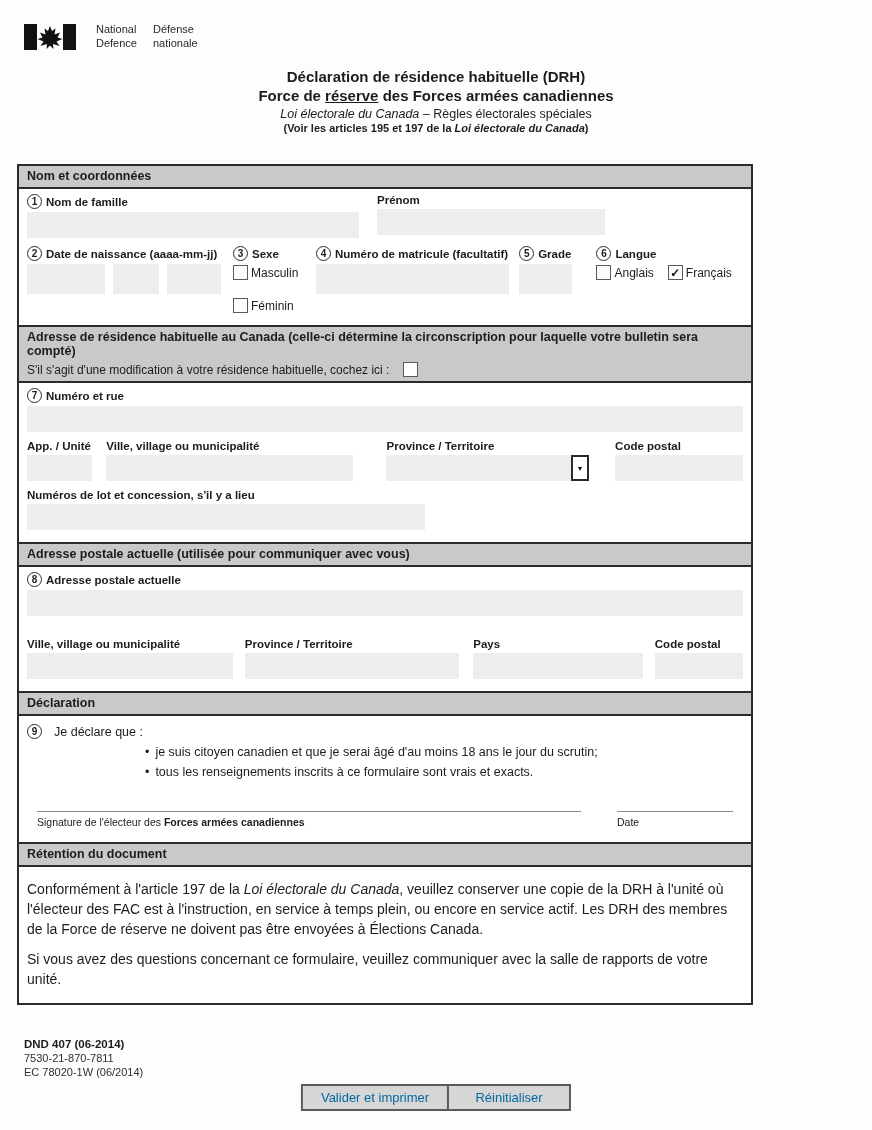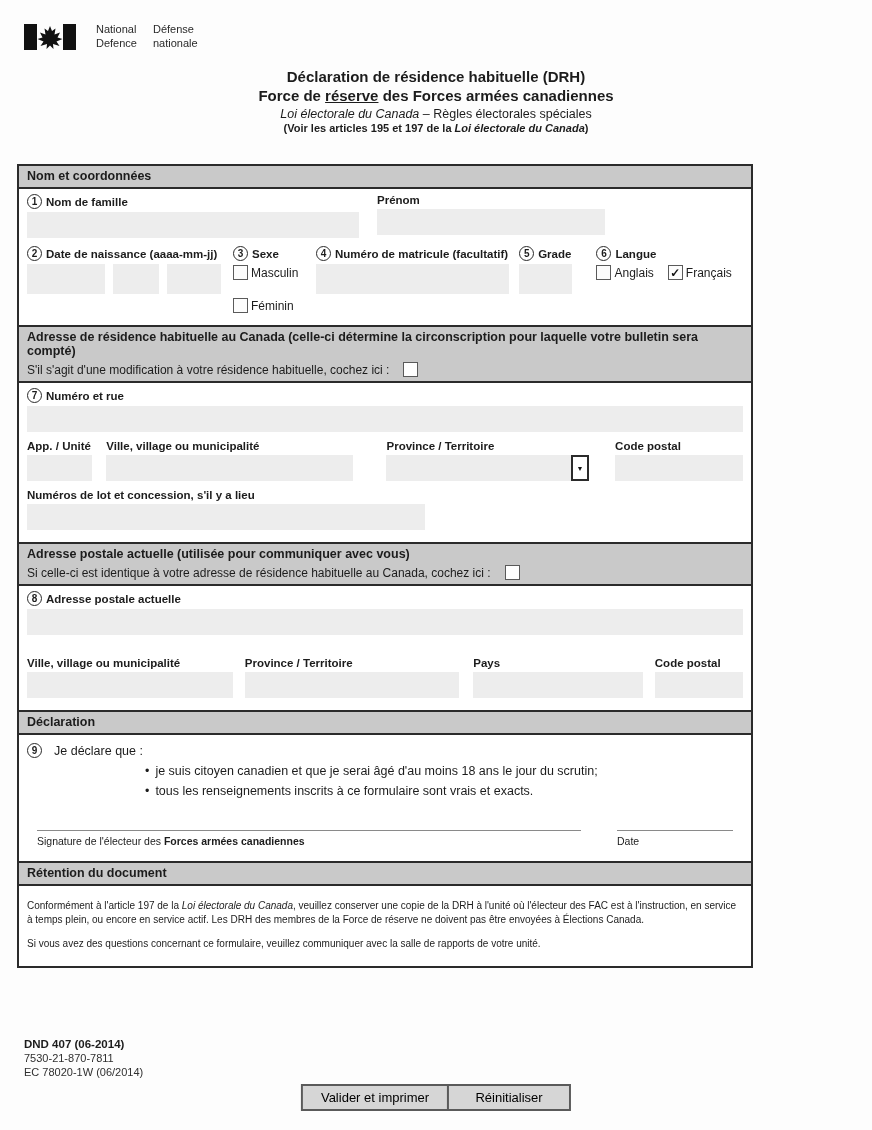--- a/index.html
+++ b/index.html
@@ -87,35 +87,35 @@
   .decl-bullet { display: flex; font-size: 12.5px; margin-top: 6px; margin-left: 118px; }
   .decl-bullet .bdot { margin-right: 6px; }
   .sig-row { display: flex; margin-top: 32px; align-items: flex-start; padding: 0 10px 2px 10px; }
   .sig-col { flex: 1; }
   .date-col { width: 116px; margin-left: 36px; }
   .sig-line { border-top: 1.5px solid #8a8a8a; height: 0; }
   .sig-label { font-size: 10.5px; margin-top: 4px; }
   .sig-label b { font-weight: bold; }
 
   
-  .ret-p { font-size: 10px; line-height: 1.42; margin-top: 8px; }
+  .ret-p { font-size: 14px; line-height: 1.42; margin-top: 8px; }
   .ret-p .i { font-style: italic; }
   .ret-p + .ret-p { margin-top: 10px; }
 
   
   .footer-ids { position: absolute; left: 24px; top: 1038px; }
   .fid-1 { font-size: 11.5px; font-weight: bold; }
   .fid-2, .fid-3 { font-size: 11px; color: #2f2f2f; margin-top: 2px; }
 
   .btn-group {
     position: absolute; top: 1084px; left: 50%; transform: translateX(-50%);
     display: inline-flex; border: 2px solid #5a5a5a; background: #d6d6d6;
   }
   .form-btn {
-    font: 13px "Liberation Sans", sans-serif; color: #000000;
+    font: 13px "Liberation Sans", sans-serif; color: #0369a1;
     background: #d6d6d6; border: none; padding: 4px 18px; cursor: pointer; min-width: 122px;
   }
   .form-btn + .form-btn { border-left: 2px solid #5a5a5a; }
 </style>
 </head>
 <body>
 
 <div class="page">
 
   <div class="fip">
@@ -284,26 +284,20 @@
           <div class="lbl">
               <span>Numéros de lot et concession, s'il y a lieu</span>
             </div>
           <input class="field-input" type="text" style="">
         </div>
       </div>
     </div>
 
     <div class="bar">
       <div class="bar-title">Adresse postale actuelle (utilisée pour communiquer avec vous)</div>
-      <div class="bar-sub">
-        <span>Si celle-ci est identique à votre adresse de résidence habituelle au Canada, cochez ici :</span>
-        <span class="cb">
-            <span></span>
-          </span>
-      </div>
     </div>
     <div class="content">
       <div>
         <div class="lbl">
             <span class="circ">8</span>
             <span>Adresse postale actuelle</span>
           </div>
         <input class="field-input" type="text" style="">
       </div>
       <div class="row" style="margin-top:22px;">

